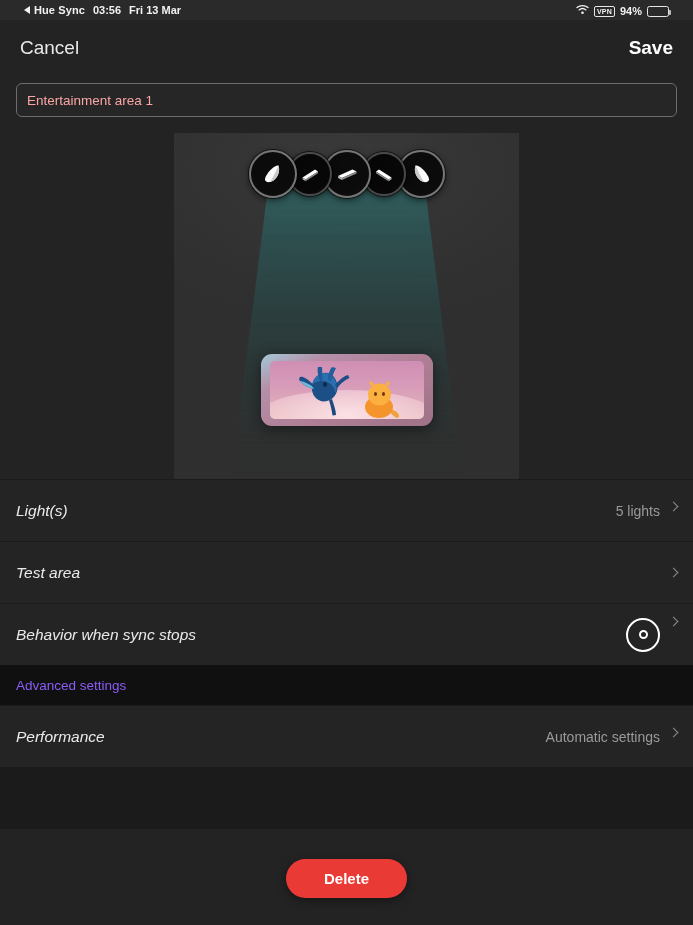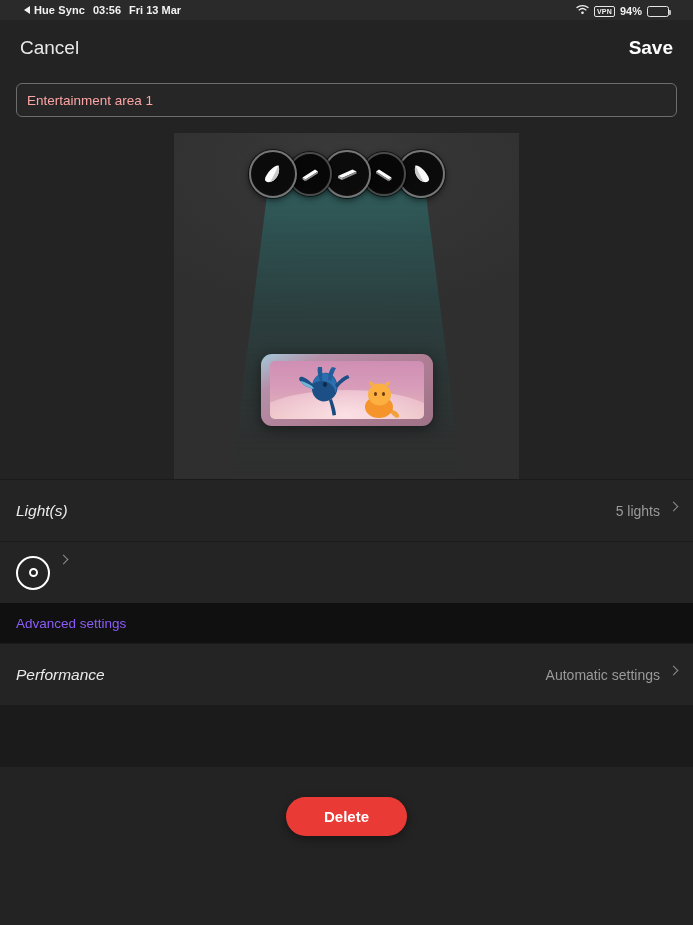--- a/index.html
+++ b/index.html
@@ -294,22 +294,29 @@
   <div class="list">
 
     <div class="row">
       <span class="row-label">Light(s)</span>
       <span class="row-right">
         <span class="row-value">5 lights</span>
         <span class="chev"></span>
       </span>
     </div>
 
-
     <div class="row">
+      <span class="row-label">Test area</span>
+      <span class="row-right">
+        <span class="chev"></span>
+      </span>
+    </div>
+
+    <div class="row">
+      <span class="row-label">Behavior when sync stops</span>
       <span class="row-right">
         <span class="power-badge">
           <span class="power-dot"></span>
         </span>
         <span class="chev"></span>
       </span>
     </div>
 
     <div class="section-head">
       <span>Advanced settings</span>

